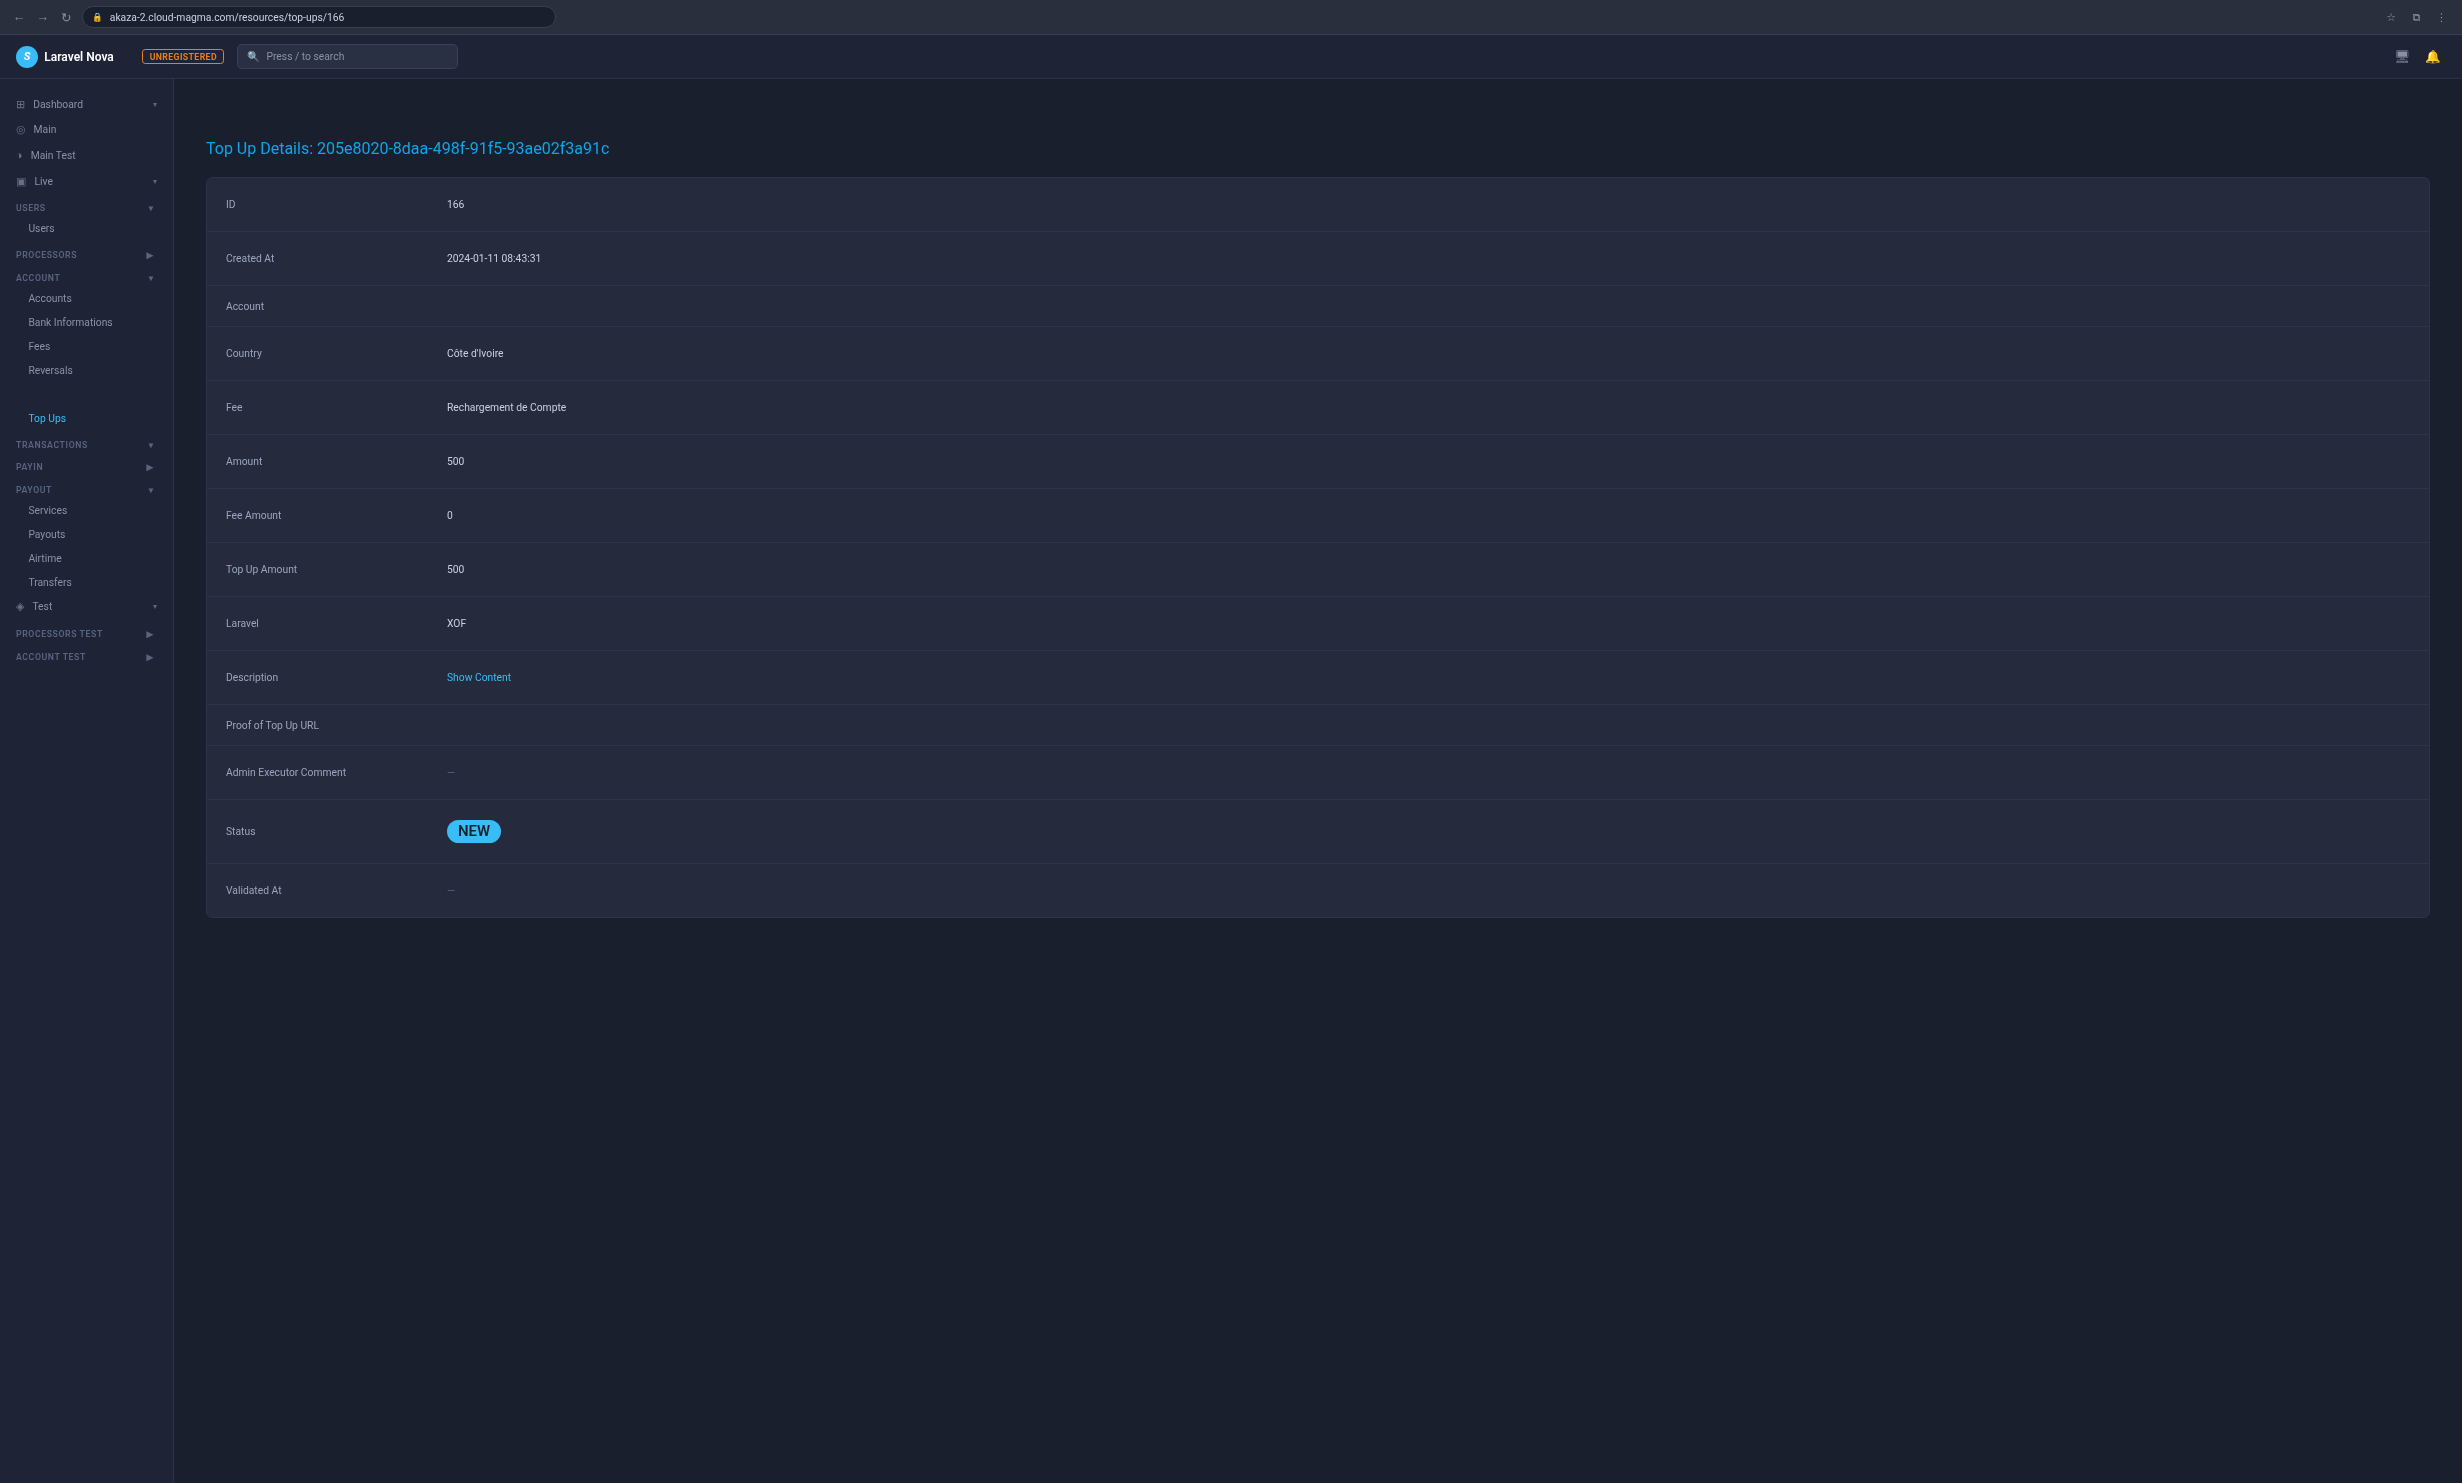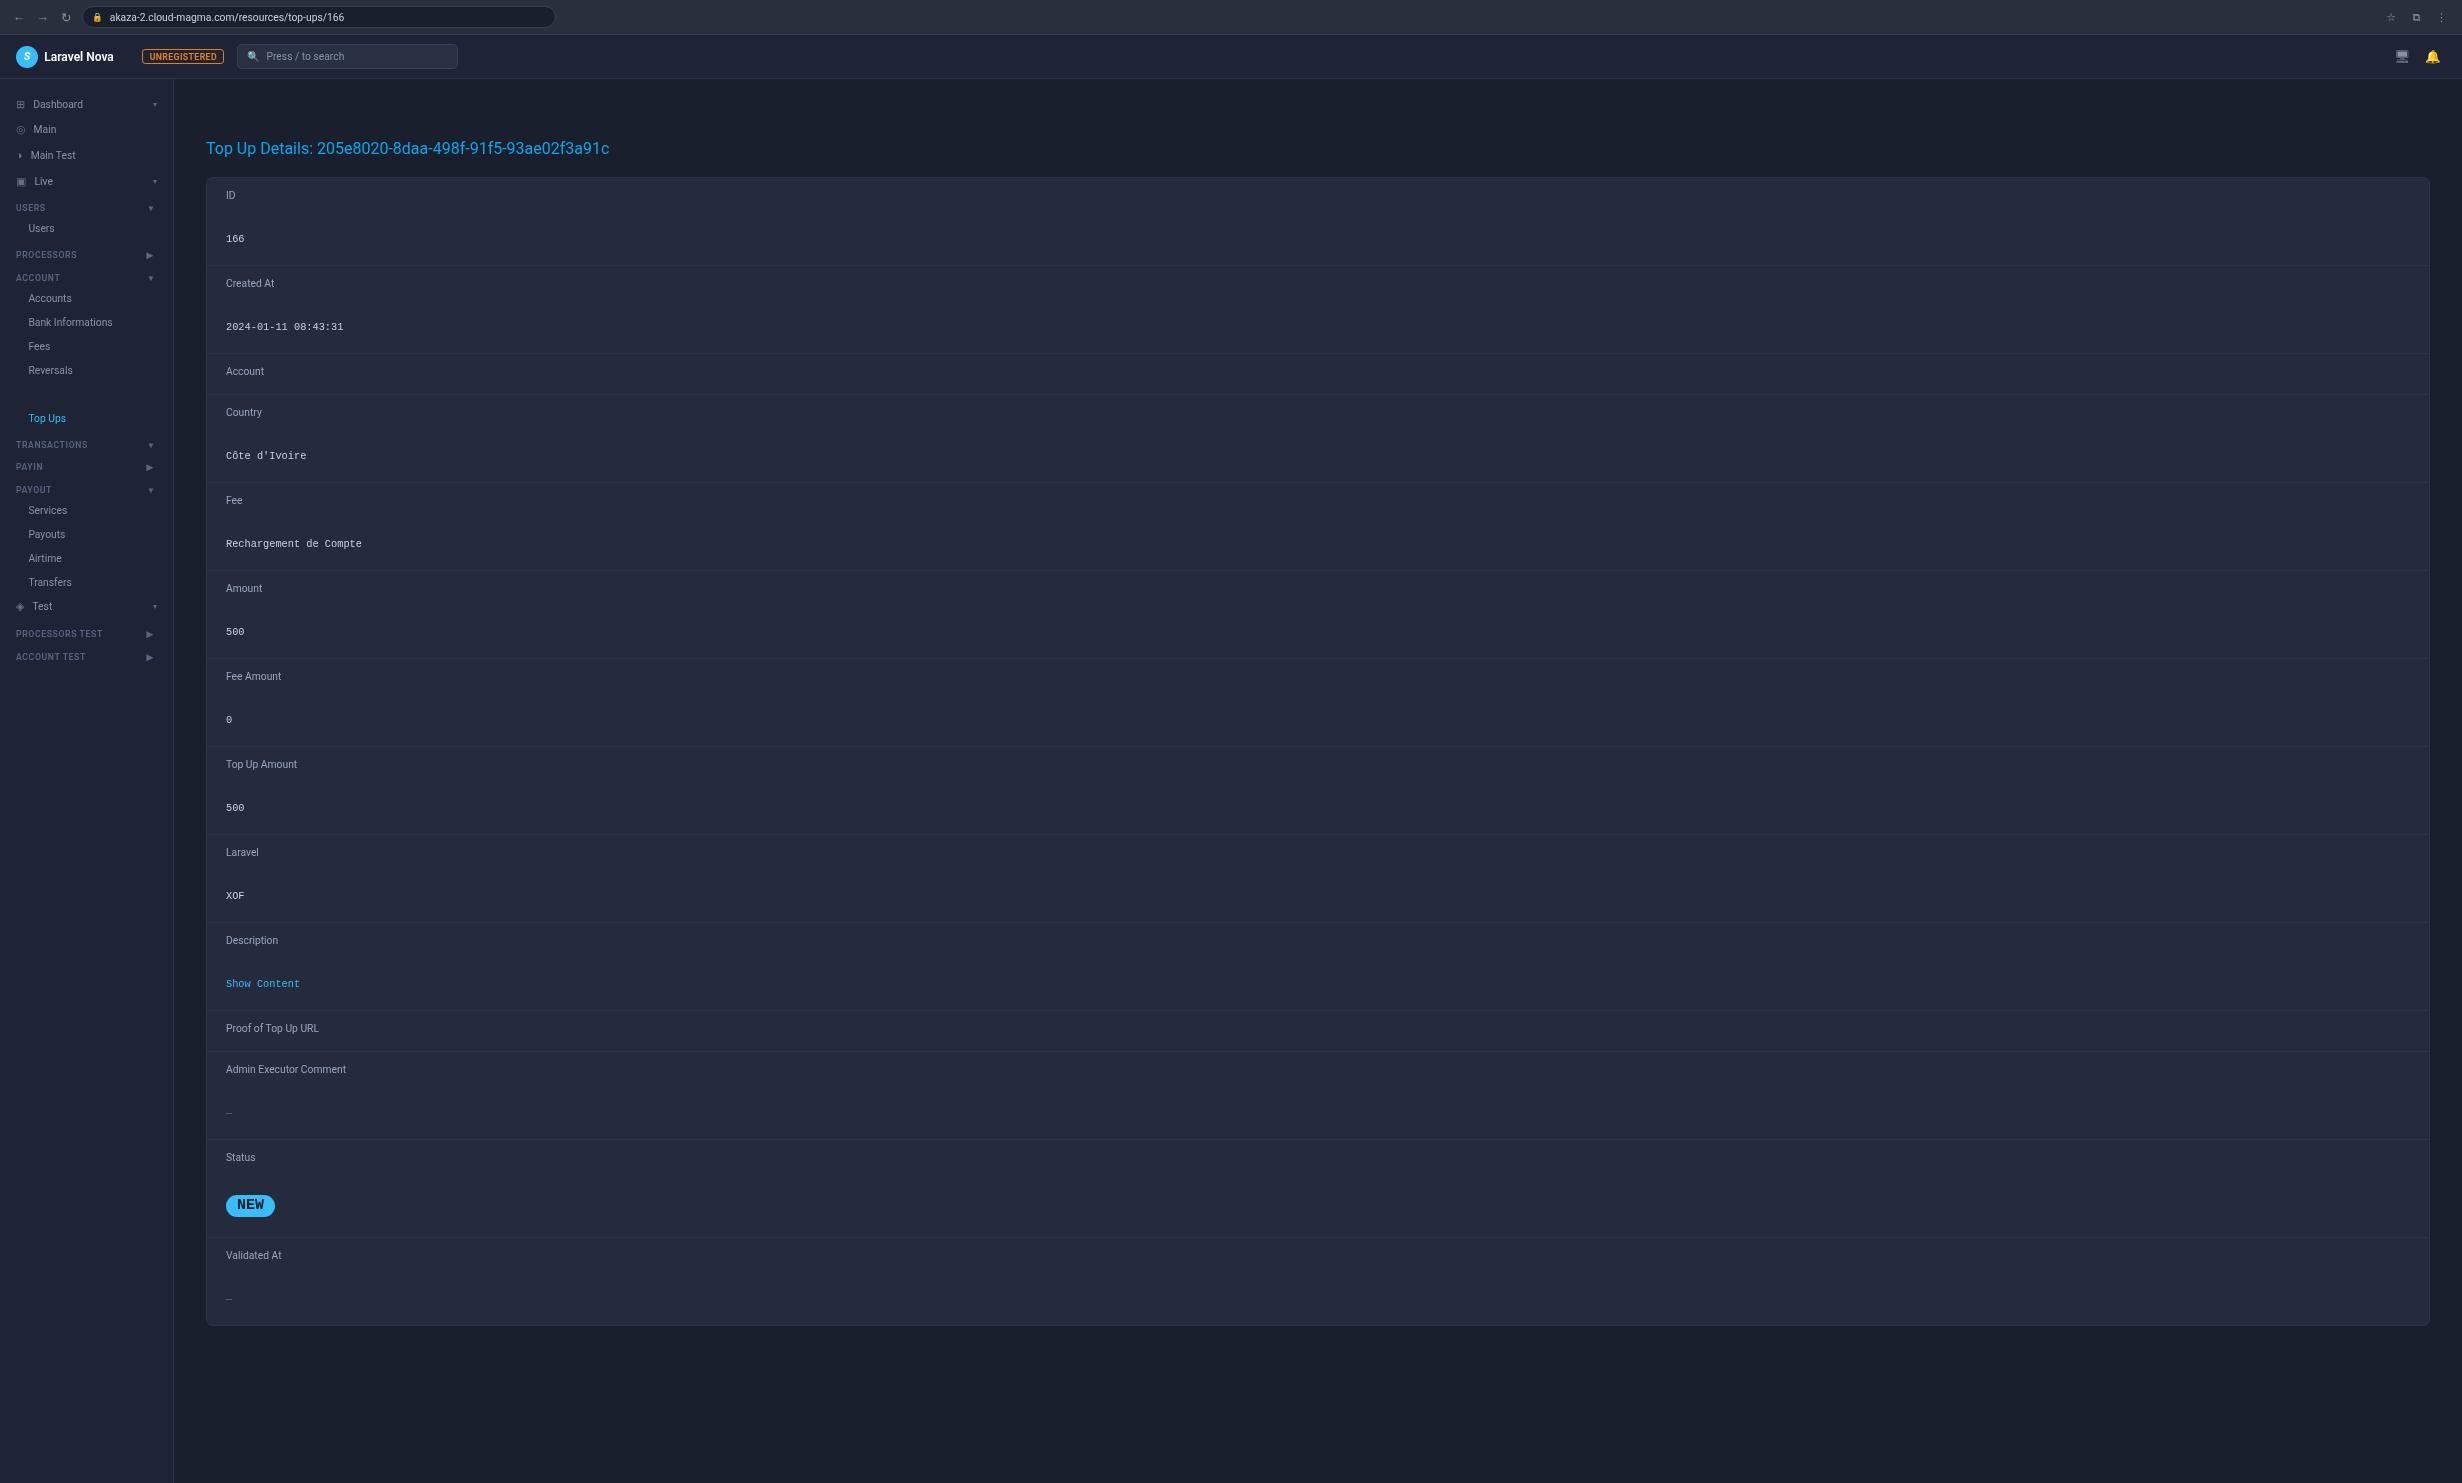--- a/index.html
+++ b/index.html
@@ -225,21 +225,20 @@
       background: #252b3d;
       border-radius: 6.3px;
       overflow: hidden;
       border: 0.8px solid #2d3348;
     }
 
     .detail-row {
       display: flex;
       border-bottom: 0.8px solid #2d3348;
       min-height: 41px;
-      flex-direction: column;
     }
     .detail-row:last-child { border-bottom: none; }
 
     .detail-label {
       width: 221px;
       min-width: 221px;
       padding: 11px 19px;
       color: #9aa5be;
       font-size: 10.3px;
       display: flex;
@@ -248,21 +247,20 @@
     }
 
     .detail-value {
       flex: 1;
       padding: 20px 19px;
       color: #c9d1e0;
       font-size: 10.3px;
       display: flex;
       align-items: center;
       word-break: break-all;
-      font-family: Liberation Mono, monospace;
     }
 
     .status-badge {
       display: inline-block;
       padding: 2.4px 11px;
       border-radius: 16px;
       font-size: 15px;
       font-weight: 600;
       background: #38bdf8;
       color: #1a1f2e;

